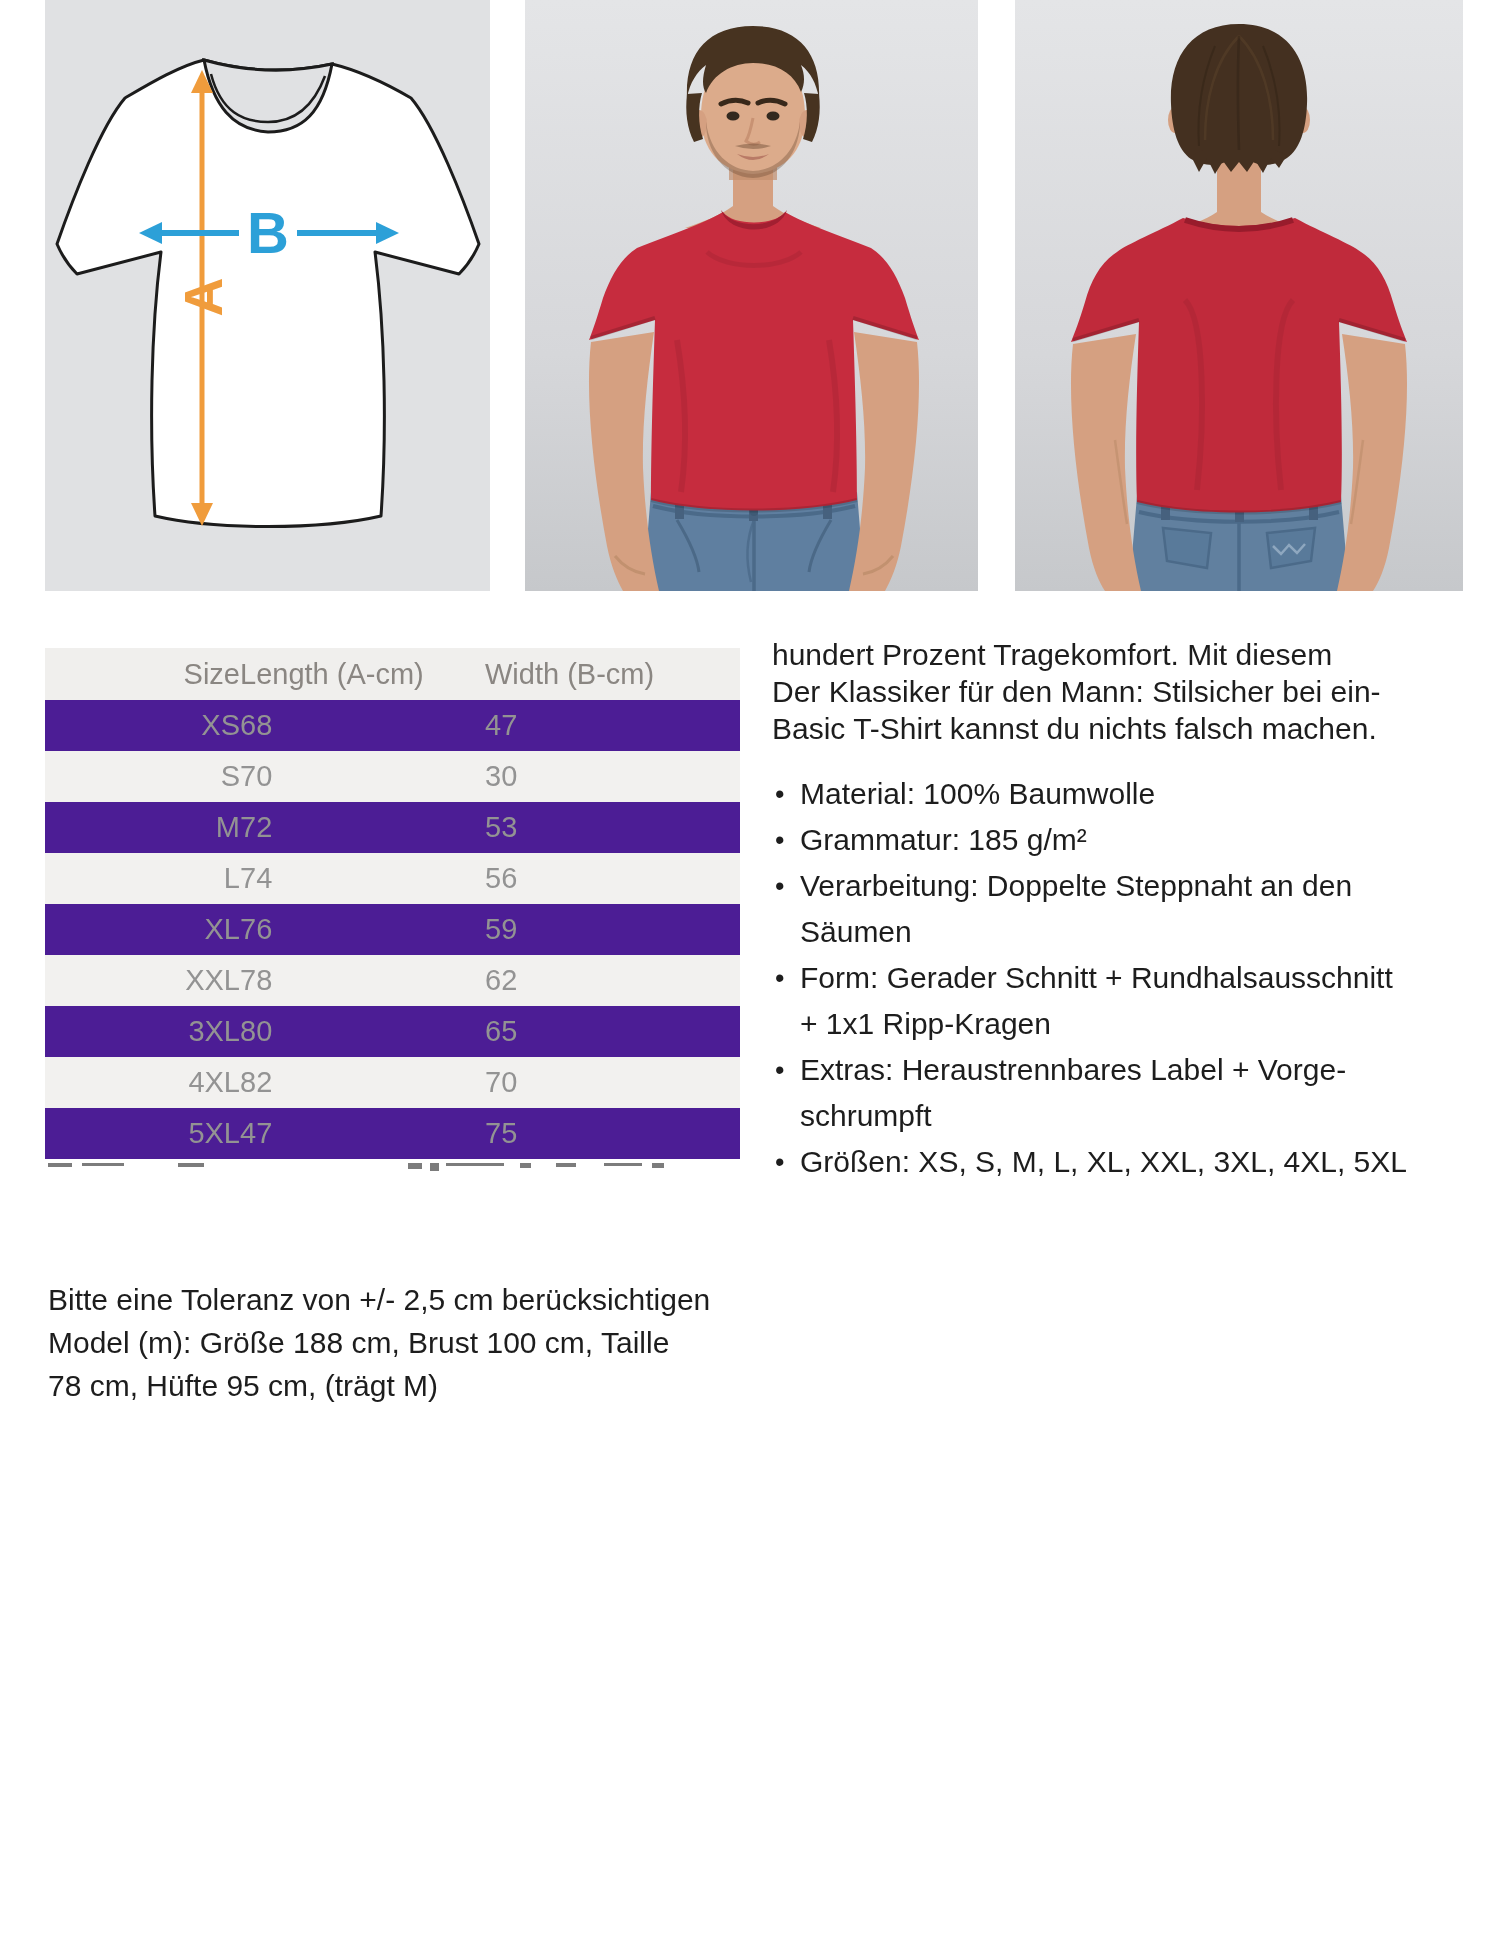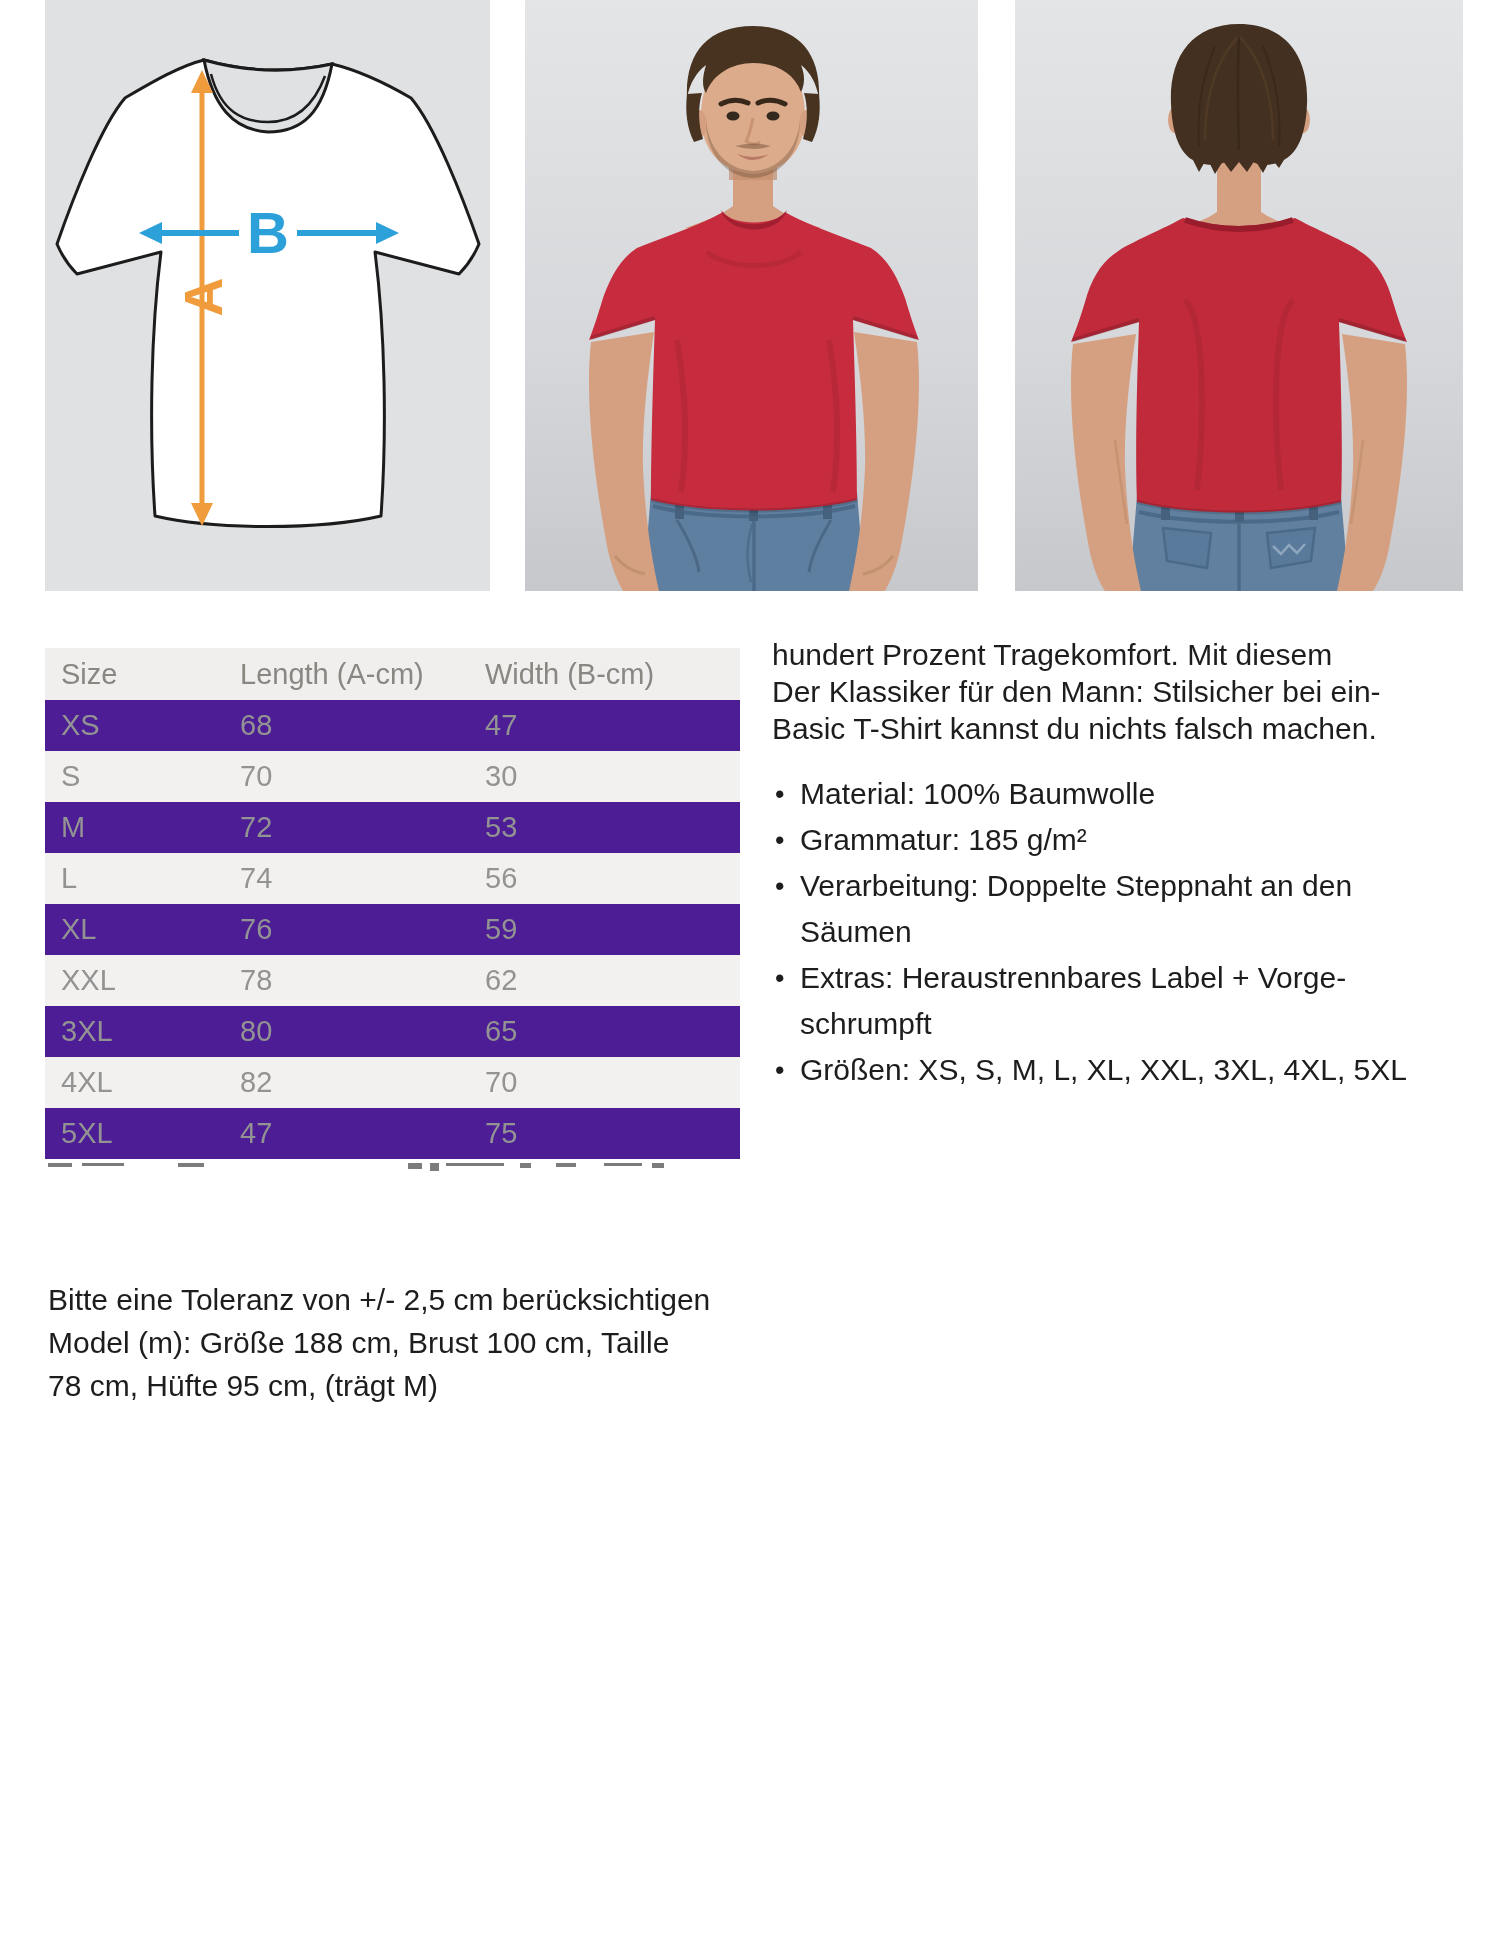--- a/index.html
+++ b/index.html
@@ -9,21 +9,21 @@
   #diagram-tile{left:45px;width:445px;background:#e0e1e3;}
   #photo-front-tile{left:525px;width:453px;}
   #photo-back-tile{left:1015px;width:448px;}
   .img-tile svg{display:block;width:100%;height:100%;}
 
   
   .size-table{position:absolute;left:45px;top:648px;width:695px;font-size:29px;}
   .t-head{height:52px;background:#f0efed;display:grid;grid-template-columns:195px 245px 1fr;
           align-items:center;color:#8a8682;}
   .t-row{height:51px;display:grid;grid-template-columns:195px 245px 1fr;align-items:center;color:#939393;}
-  .t-head > span:first-child,.t-row > span:first-child{padding-left:16px;}
+  .t-head > span:first-child,.t-row > span:first-child{padding-left:16px;text-align:right;}
   .row-dark{background:#4c1d95;}
   .row-light{background:#f2f1ef;}
   .t-fragment{position:absolute;left:48px;top:1163px;width:660px;height:12px;}
   .t-fragment i{position:absolute;top:0;background:#7c7c7c;display:block;}
 
   
   .description{position:absolute;left:772px;top:636px;width:710px;font-size:30px;}
   .intro div{line-height:37px;white-space:nowrap;}
   .bullets{margin-top:24px;}
   .bullet{position:relative;padding-left:28px;}
@@ -320,20 +320,26 @@
           </div>
         </div>
 
         <div class="bullet">
           <div class="bullet-text">
             <div>Verarbeitung: Doppelte Steppnaht an den</div>
             <div>Säumen</div>
           </div>
         </div>
 
+        <div class="bullet">
+          <div class="bullet-text">
+            <div>Form: Gerader Schnitt + Rundhalsausschnitt</div>
+            <div>+ 1x1 Ripp-Kragen</div>
+          </div>
+        </div>
 
         <div class="bullet">
           <div class="bullet-text">
             <div>Extras: Heraustrennbares Label + Vorge-</div>
             <div>schrumpft</div>
           </div>
         </div>
 
         <div class="bullet">
           <div class="bullet-text">

